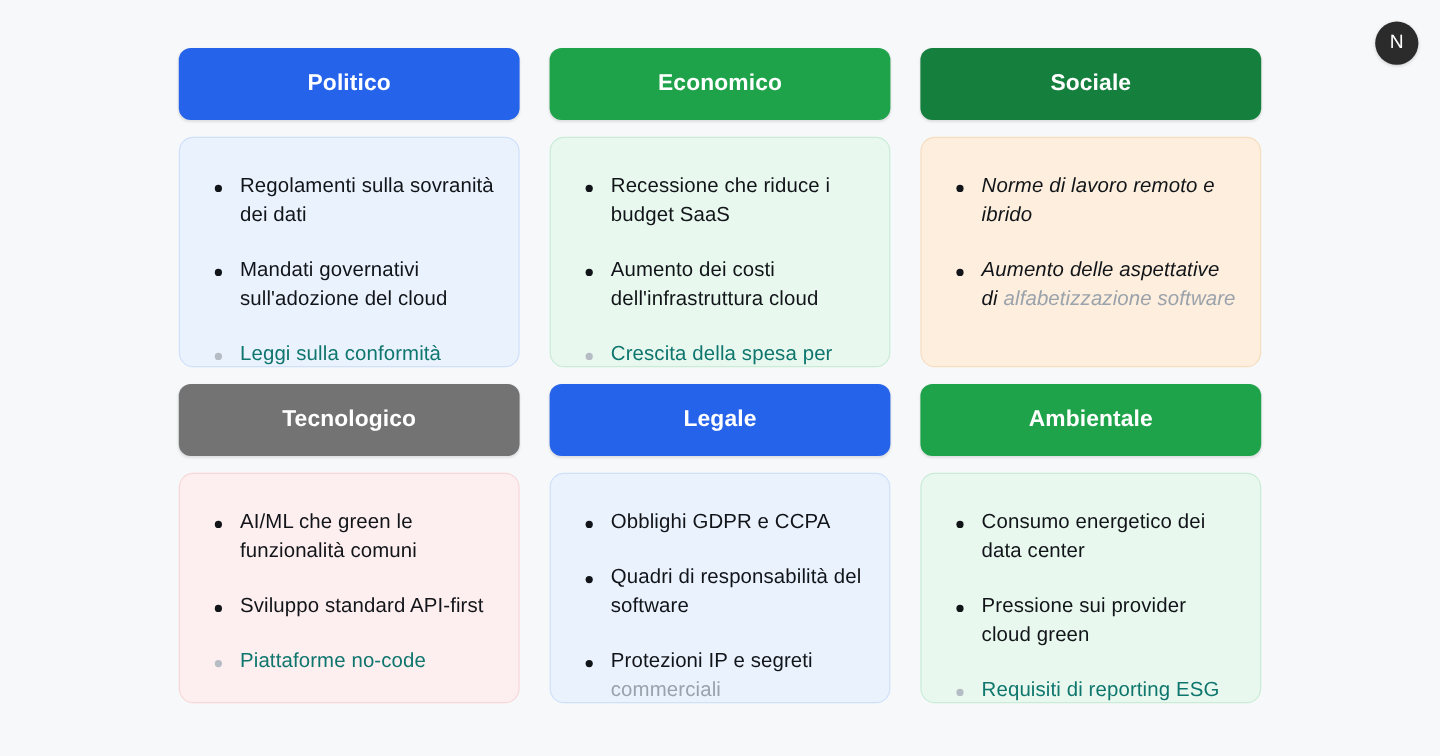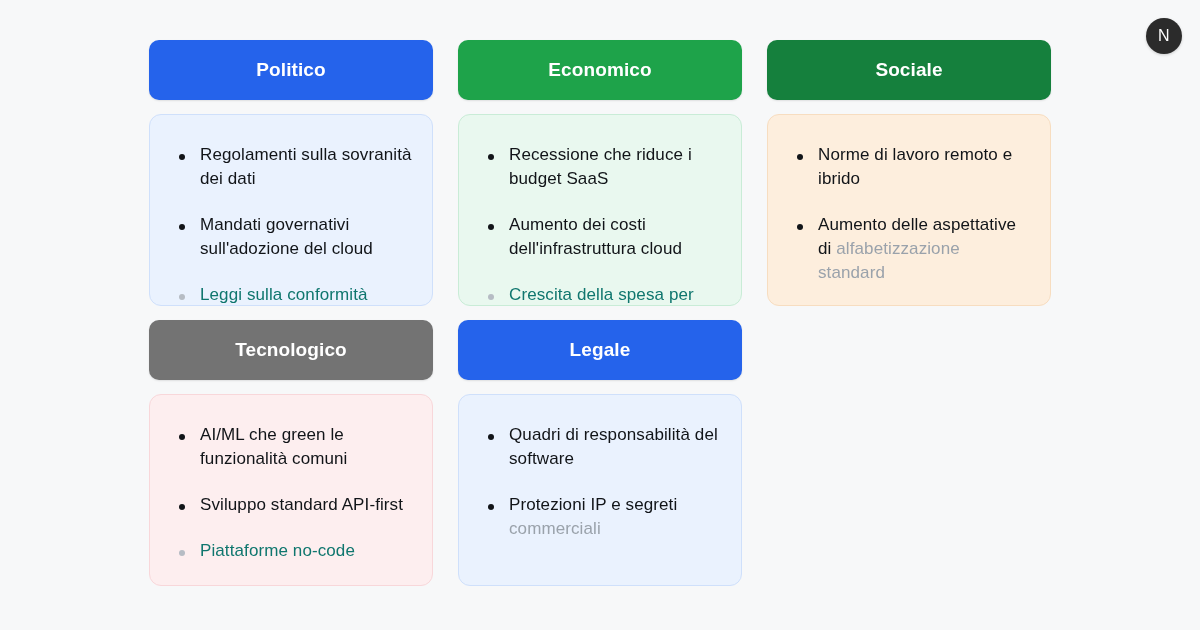--- a/index.html
+++ b/index.html
@@ -121,21 +121,21 @@
   }
 
   
   .t-blue   .cat-header { background:#2563eb; }
   .t-blue   .cat-body   { background:#eaf2fe; border-color:#cfe0fb; }
 
   .t-green  .cat-header { background:#1ea34a; }
   .t-green  .cat-body   { background:#e9f8ef; border-color:#c9ecd7; }
 
   .t-orange .cat-header { background:#15803d; }
-  .t-orange .cat-body   { background:#fdeedd; border-color:#f7ddc0; }
+  .t-orange .cat-body   { background:#fdeedd; border-color:#f7ddc0;font-style:italic; }
 
   .t-red    .cat-header { background:#737373; }
   .t-red    .cat-body   { background:#fdeeef; border-color:#f8d7da; }
 </style>
 </head>
 <body>
 
 <div class="avatar">
   <span>N</span>
 </div>
@@ -166,21 +166,21 @@
         </ul>
       </div>
     </div>
     <div class="cell t-orange">
       <div class="cat-header">
         <span>Sociale</span>
       </div>
       <div class="cat-body">
         <ul class="items">
           <li><span>Norme di lavoro remoto e ibrido</span></li>
-          <li><span>Aumento delle aspettative di </span><span class="tail">alfabetizzazione standard</span></li>
+          <li><span>Aumento delle aspettative di </span><span class="tail">alfabetizzazione software</span></li>
         </ul>
       </div>
     </div>
     <div class="cell t-red">
       <div class="cat-header">
         <span>Tecnologico</span>
       </div>
       <div class="cat-body">
         <ul class="items">
           <li><span>AI/ML che green le funzionalità comuni</span></li>
@@ -188,18 +188,31 @@
           <li class="muted"><span>Piattaforme no-code</span></li>
         </ul>
       </div>
     </div>
     <div class="cell t-blue">
       <div class="cat-header">
         <span>Legale</span>
       </div>
       <div class="cat-body">
         <ul class="items">
+          <li><span>Obblighi GDPR e CCPA</span></li>
           <li><span>Quadri di responsabilità del software</span></li>
           <li><span>Protezioni IP e segreti </span><span class="tail">commerciali</span></li>
         </ul>
       </div>
     </div>
+    <div class="cell t-green">
+      <div class="cat-header">
+        <span>Ambientale</span>
+      </div>
+      <div class="cat-body">
+        <ul class="items">
+          <li><span>Consumo energetico dei data center</span></li>
+          <li><span>Pressione sui provider cloud green</span></li>
+          <li class="muted"><span>Requisiti di reporting ESG</span></li>
+        </ul>
+      </div>
+    </div>
   </div>
 
 </body></html>

